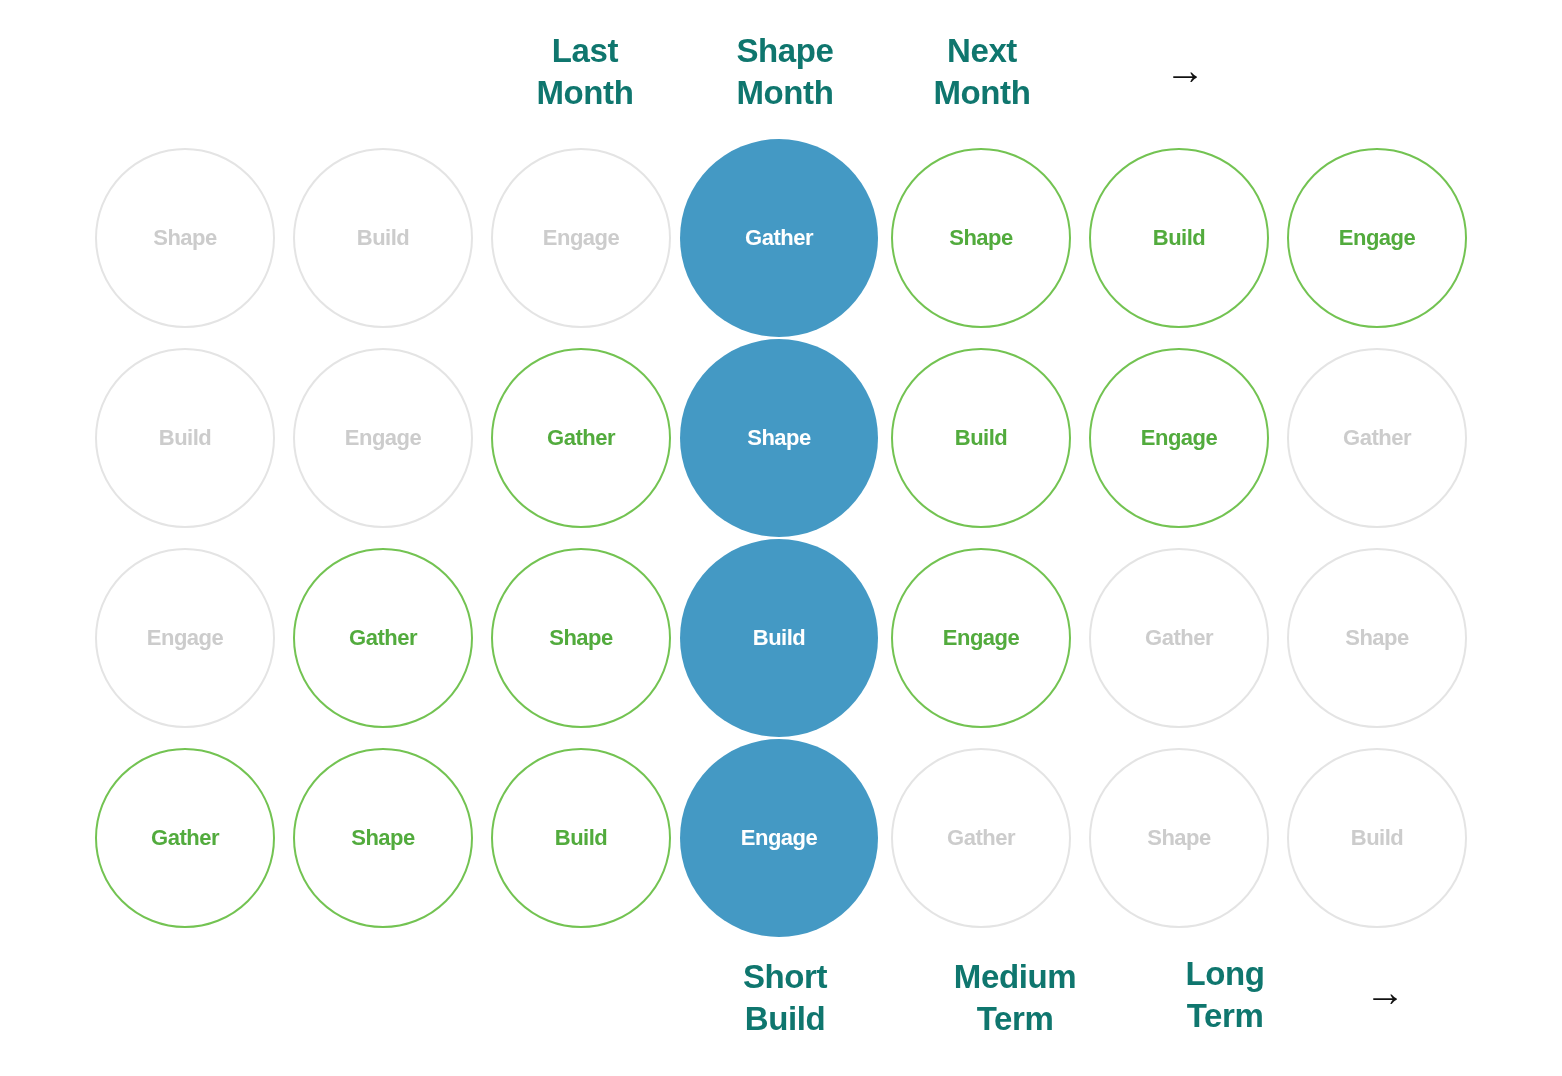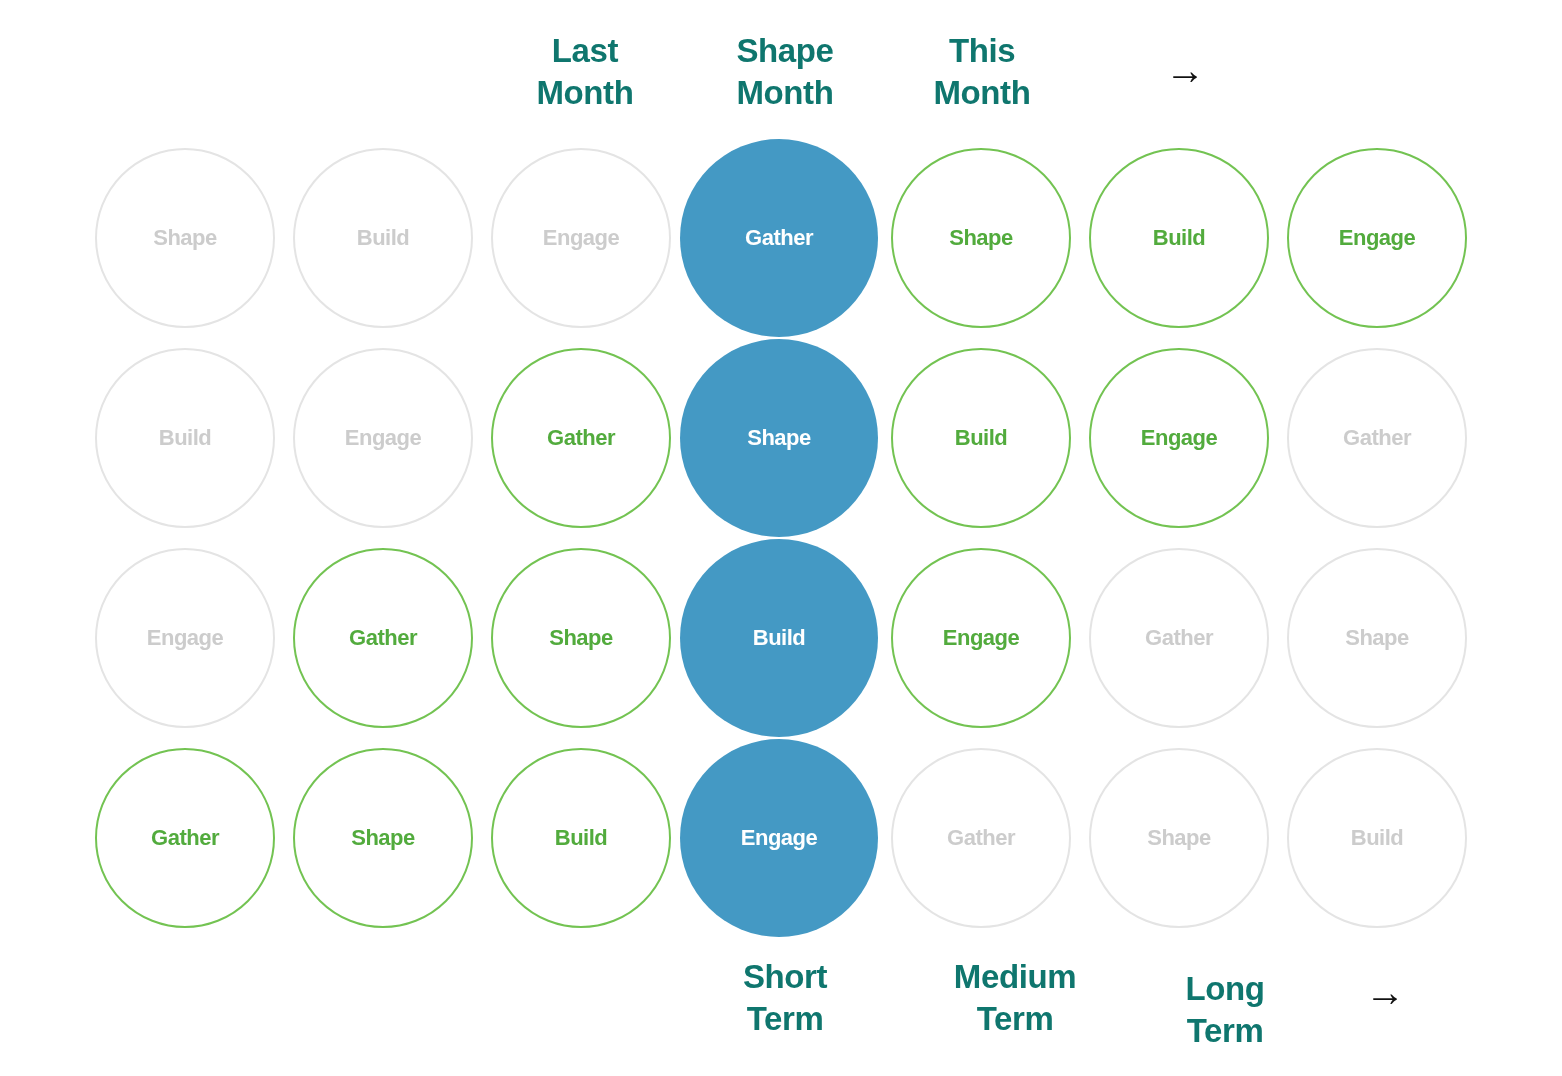--- a/index.html
+++ b/index.html
@@ -111,21 +111,21 @@
 </head>
 <body>
 
 <div id="matrix-root">
 
   <div class="axis-top">
     <div class="axis-label" style="left:465px; top:12px; width:240px;">Last
 Month</div>
     <div class="axis-label" style="left:665px; top:12px; width:240px;">Shape
 Month</div>
-    <div class="axis-label" style="left:862px; top:12px; width:240px;">This
+    <div class="axis-label" style="left:862px; top:12px; width:240px;">Next
 Month</div>
     <div class="axis-arrow" style="left:1140px; top:32px; width:90px;">→</div>
   </div>
 
   <div class="grid">
       <div class="cell state-inactive" style="left: 95px; top: 10px; width: 180px; height: 180px;">
         <span class="cell-label">Shape</span>
       </div>
       <div class="cell state-inactive" style="left: 293px; top: 10px; width: 180px; height: 180px;">
         <span class="cell-label">Build</span>
@@ -205,21 +205,21 @@
       <div class="cell state-inactive" style="left: 1089px; top: 610px; width: 180px; height: 180px;">
         <span class="cell-label">Shape</span>
       </div>
       <div class="cell state-inactive" style="left: 1287px; top: 610px; width: 180px; height: 180px;">
         <span class="cell-label">Build</span>
       </div>
     </div>
 
   <div class="axis-bottom">
     <div class="axis-label" style="left:665px; top:4px; width:240px;">Short
-Term</div>
+Build</div>
     <div class="axis-label" style="left:895px; top:4px; width:240px;">Medium
 Term</div>
-    <div class="axis-label" style="left:1105px; top:16px; width:240px;text-align:center;">Long
+    <div class="axis-label" style="left:1105px; top:1px; width:240px;text-align:center;">Long
 Term</div>
     <div class="axis-arrow" style="left:1340px; top:20px; width:90px;">→</div>
   </div>
 
 </div>
 
 </body></html>

